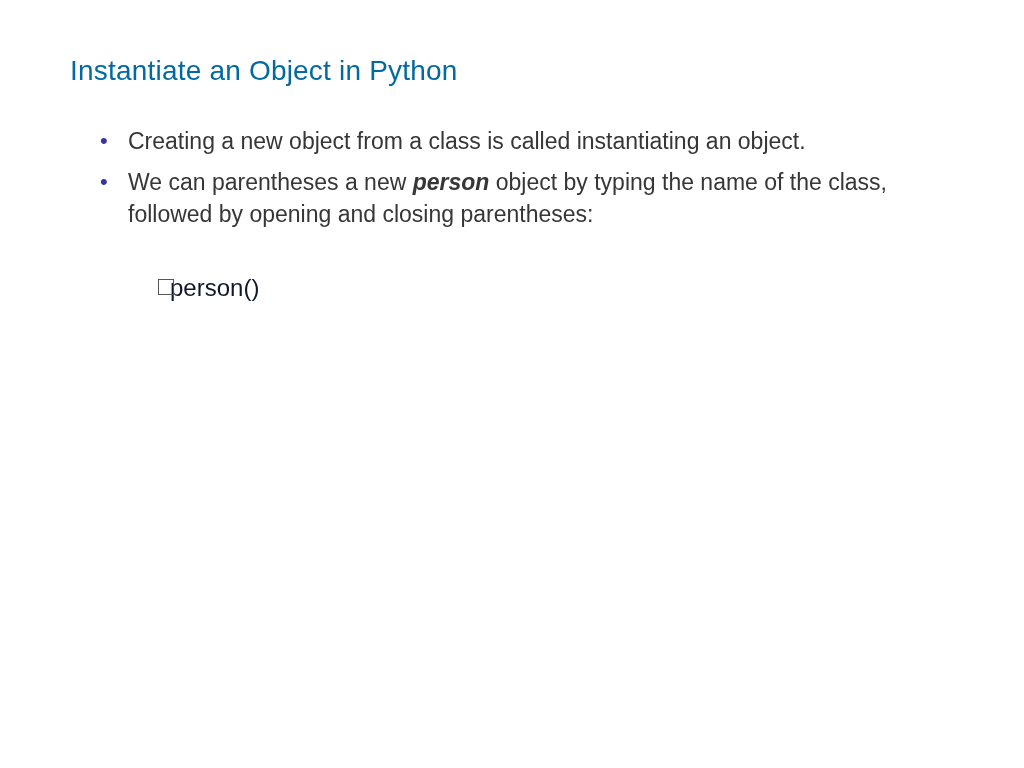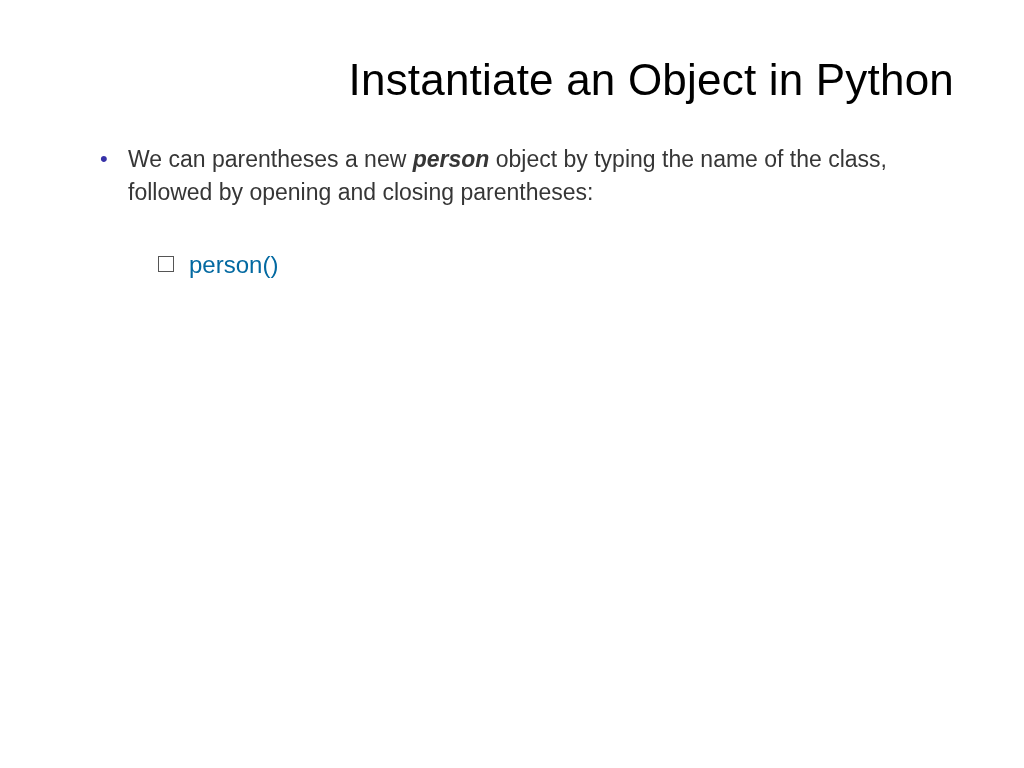--- a/index.html
+++ b/index.html
@@ -14,24 +14,24 @@
       font-family: Arial, Helvetica, sans-serif;
       overflow: hidden;
       position: relative;
     }
     .slide {
       width: 100%;
       height: 100%;
       padding: 55px 70px 40px 70px;
     }
     .title {
-      color: #000000;
-      font-size: 44px;
+      color: #0369a1;
+      font-size: 28px;
       font-weight: 400;
-      text-align: right;
+      text-align: left;
       margin-bottom: 38px;
       letter-spacing: 0.2px;
     }
     .bullet-list {
       list-style: none;
       padding-left: 30px;
     }
     .bullet-item {
       position: relative;
       font-size: 23px;
@@ -54,43 +54,46 @@
       font-style: italic;
     }
     .sub-list {
       list-style: none;
       margin-top: 40px;
       padding-left: 30px;
     }
     .sub-item {
       position: relative;
       font-size: 24px;
-      color: #0369a1;
+      color: #0f172a;
       line-height: 1.45;
       margin-bottom: 3px;
-      padding-left: 31px;
+      padding-left: 12px;
     }
     .sub-item::before {
       content: "";
       position: absolute;
       left: 0;
       top: 8px;
       width: 14px;
       height: 14px;
       border: 1.6px solid #555;
       background: transparent;
     }
   </style>
 </head>
 <body>
 
 <div class="slide">
   <h1 class="title">Instantiate an Object in Python</h1>
   <ul class="bullet-list">
     <li class="bullet-item">
+      <span>Creating a new object from a class is called instantiating an object.</span>
+    </li>
+    <li class="bullet-item">
       <span>We can parentheses a new </span><span class="bold">person</span><span> object by typing the name of the class, followed by opening and closing parentheses:</span>
       <ul class="sub-list">
         <li class="sub-item">
           <span>person()</span>
         </li>
       </ul>
     </li>
   </ul>
 </div>
 

